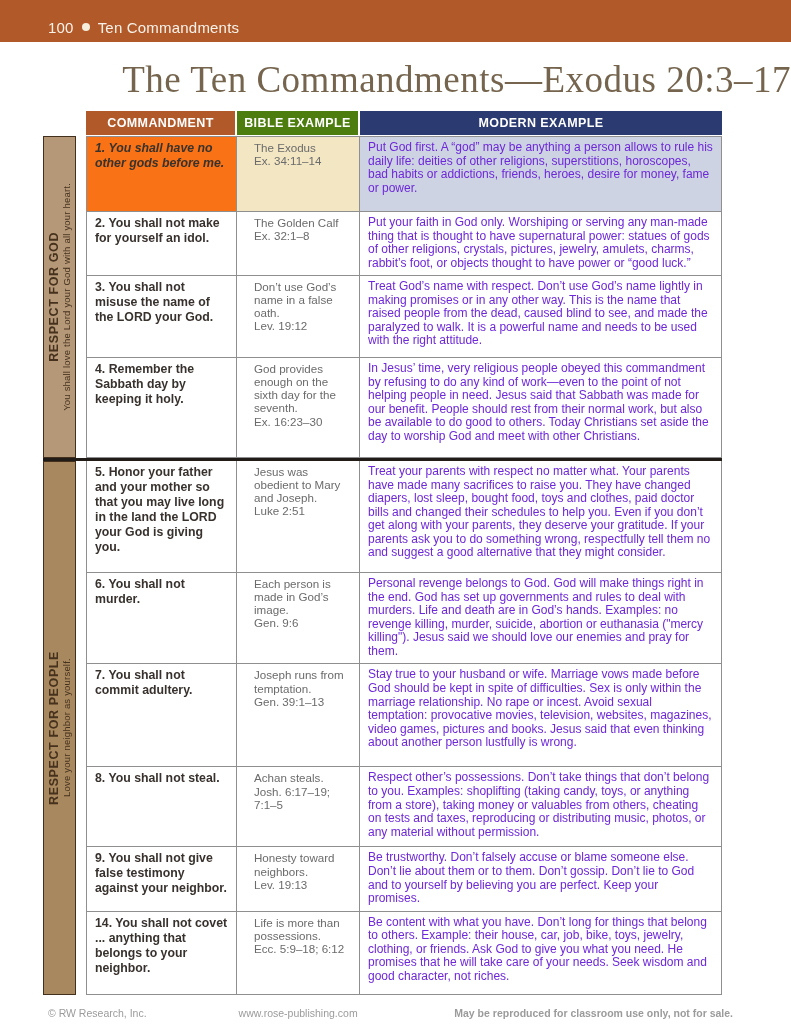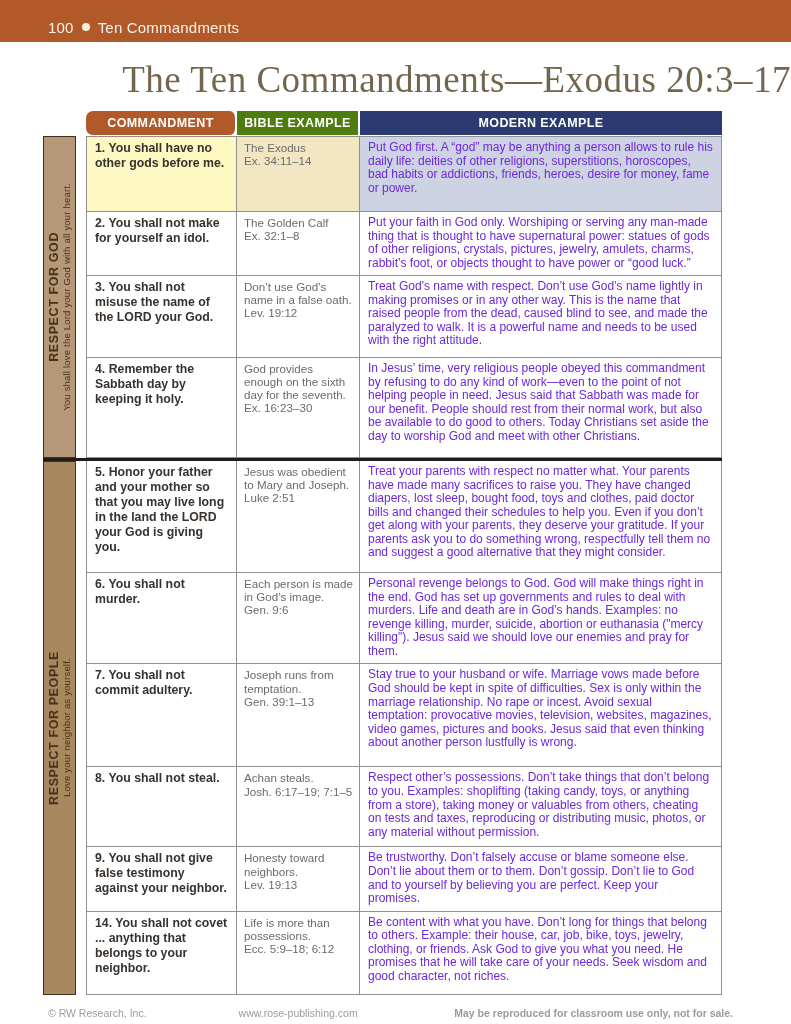--- a/index.html
+++ b/index.html
@@ -38,39 +38,39 @@
     margin:10px 0 0 43px;
     display:grid;
     grid-template-columns:33px 10px 151px 123px 362px;
     align-items:stretch;
   }
   .th {
     height:25px; display:flex; align-items:center; justify-content:center;
     color:#ffffff; font-weight:bold; font-size:12.5px; letter-spacing:0.4px;
     border-bottom:1px solid #ffffff;
   }
-  .th-cmd { grid-column:3; background:#b2592a; border-right:2px solid #ffffff;border-radius:7px; }
+  .th-cmd { grid-column:3; background:#b2592a; border-right:2px solid #ffffff; }
   .th-bible { grid-column:4; background:#4d7c0f; border-right:2px solid #ffffff; }
   .th-modern { grid-column:5; background:#2b3a70; }
 
   .cell {
     padding:4px 8px 5px 8px;
     font-size:12px; line-height:1.13; color:#6d28d9;
     border-right:1px solid #8f8f8f;
     border-bottom:1px solid #8f8f8f;
   }
   .cmd {
     font-weight:bold; color:#38322e; font-size:12.3px; line-height:1.22;
     border-left:1px solid #8f8f8f;
   }
-  .bible { white-space:pre-line; font-size:11.6px; color:#6b6b6b; padding-left:7px; padding-right:5px; }
+  .bible { white-space:pre-line; font-size:11.6px; color:#6b6b6b; padding-left:17px; padding-right:5px; }
   .row-top { border-top:1px solid #8f8f8f; }
 
   
-  .odd  .cmd    { background:#fef9c3; }
+  .odd  .cmd    { background:#f97316;font-style:italic; }
   .odd  .bible  { background:#f3e6c3; }
   .odd  .modern { background:#ced3e3; }
 
   
   .rh1{min-height:76px}.rh2{min-height:62px}.rh3{min-height:82px}.rh4{min-height:100px}
   .rh5{min-height:112px}.rh6{min-height:85px}.rh7{min-height:103px}.rh8{min-height:80px}
   .rh9{min-height:57px}.rh10{min-height:83px}
 
   
   .sidebar {

